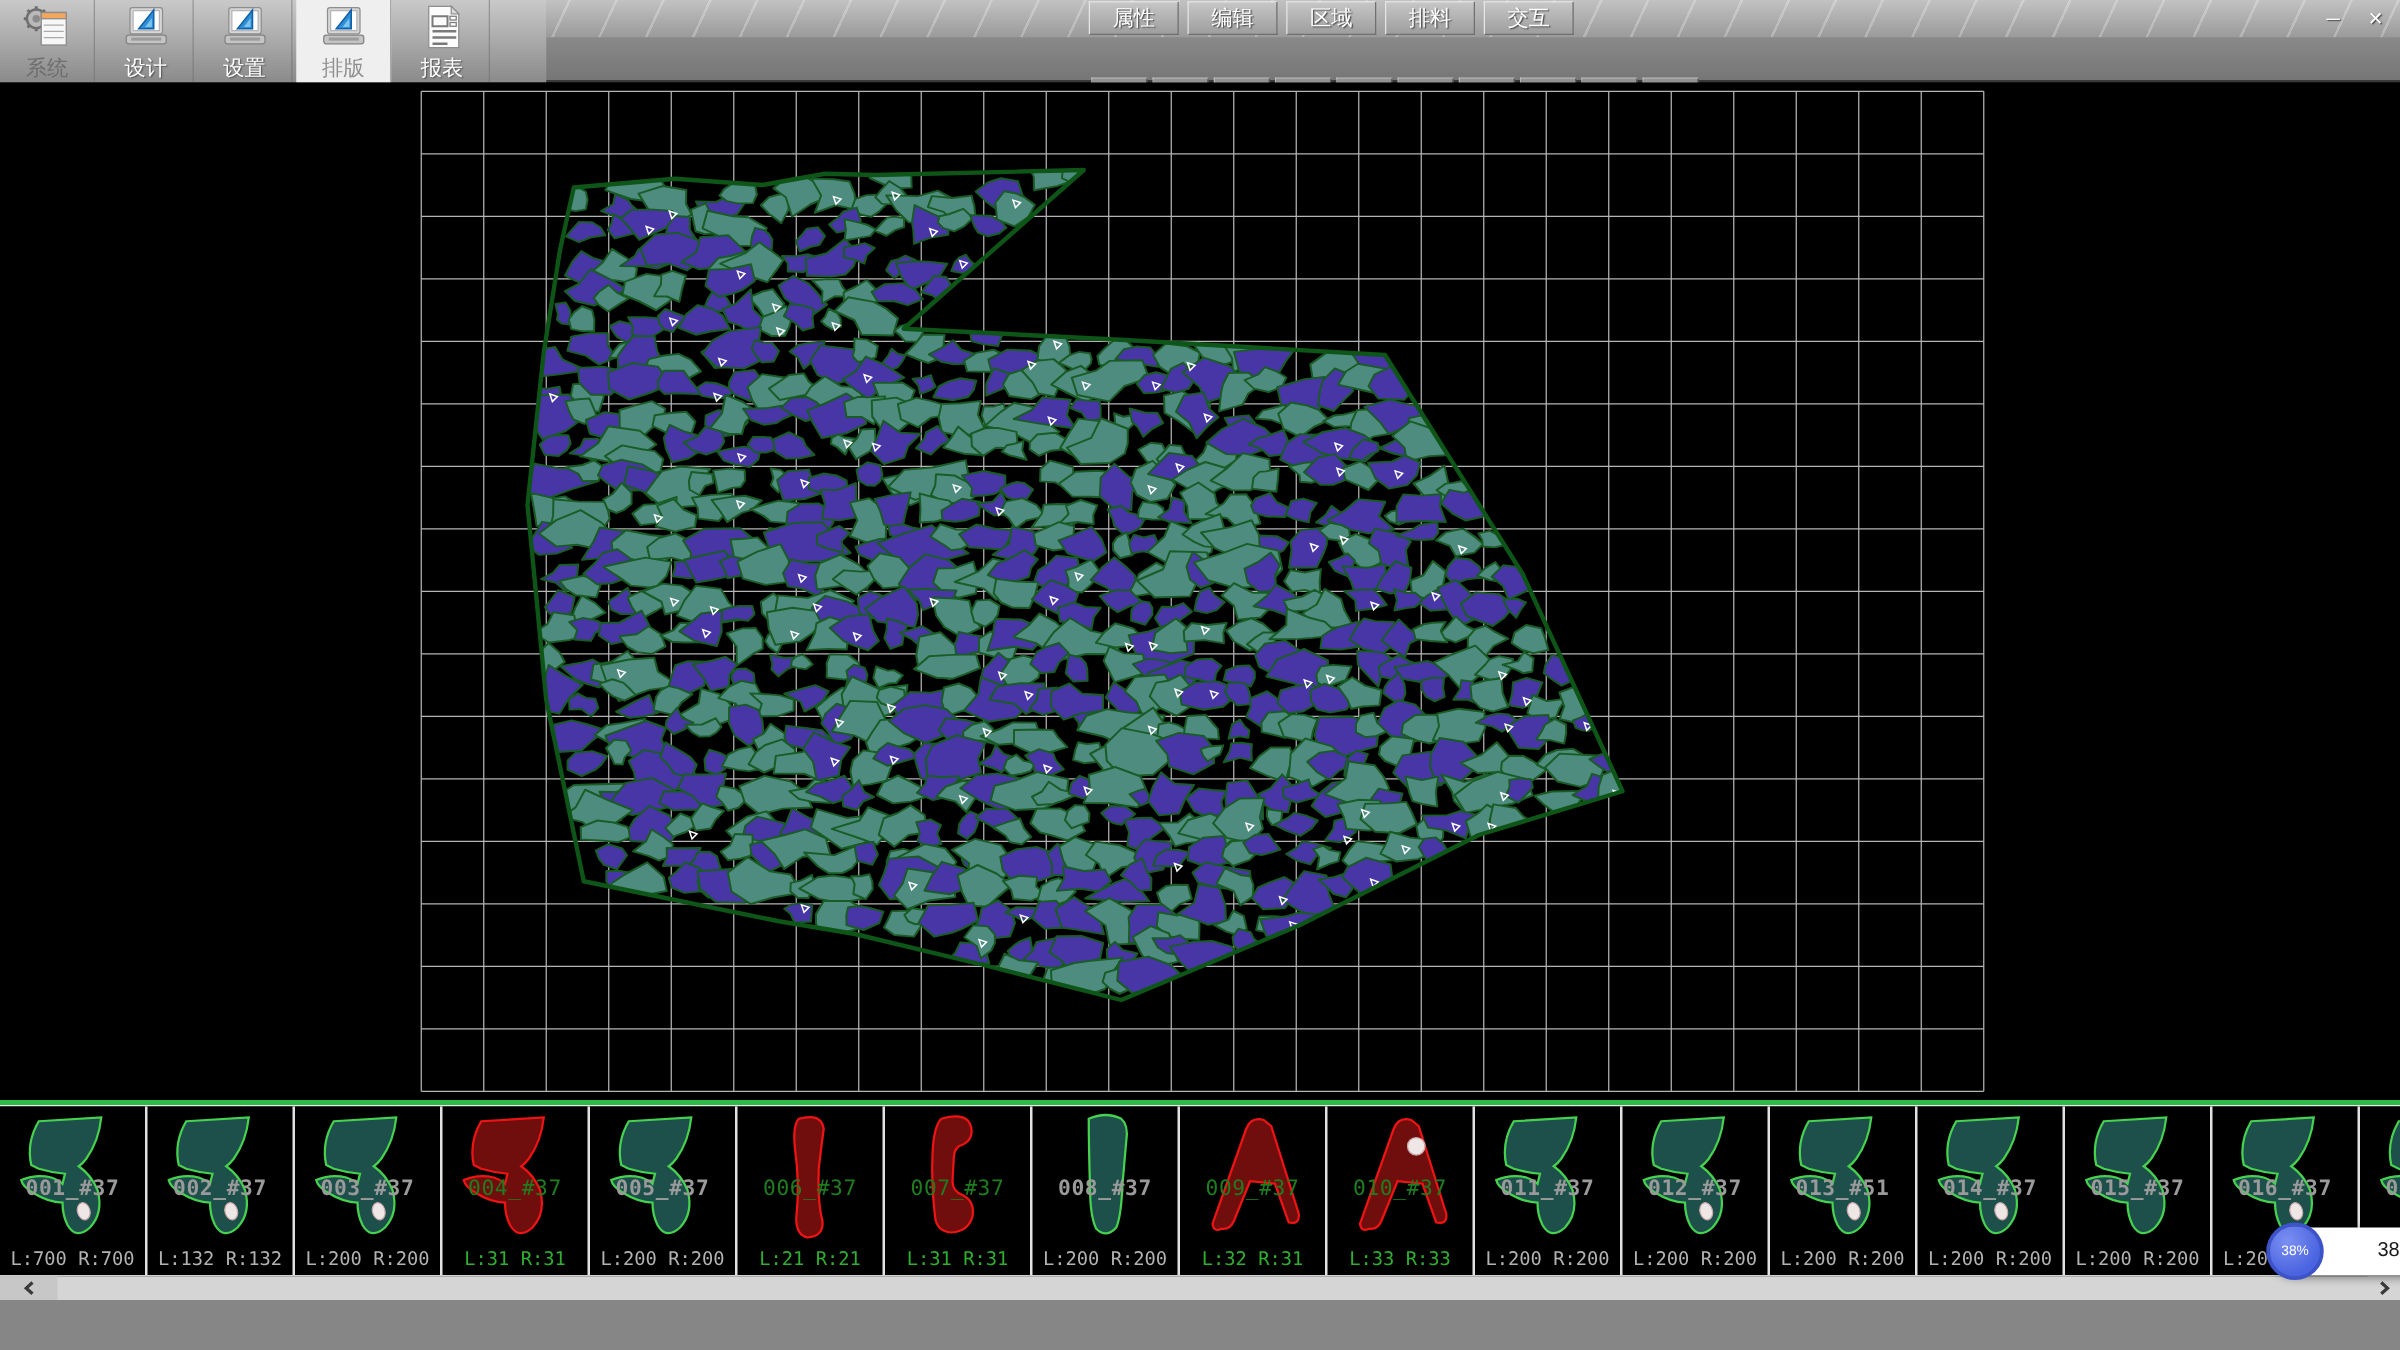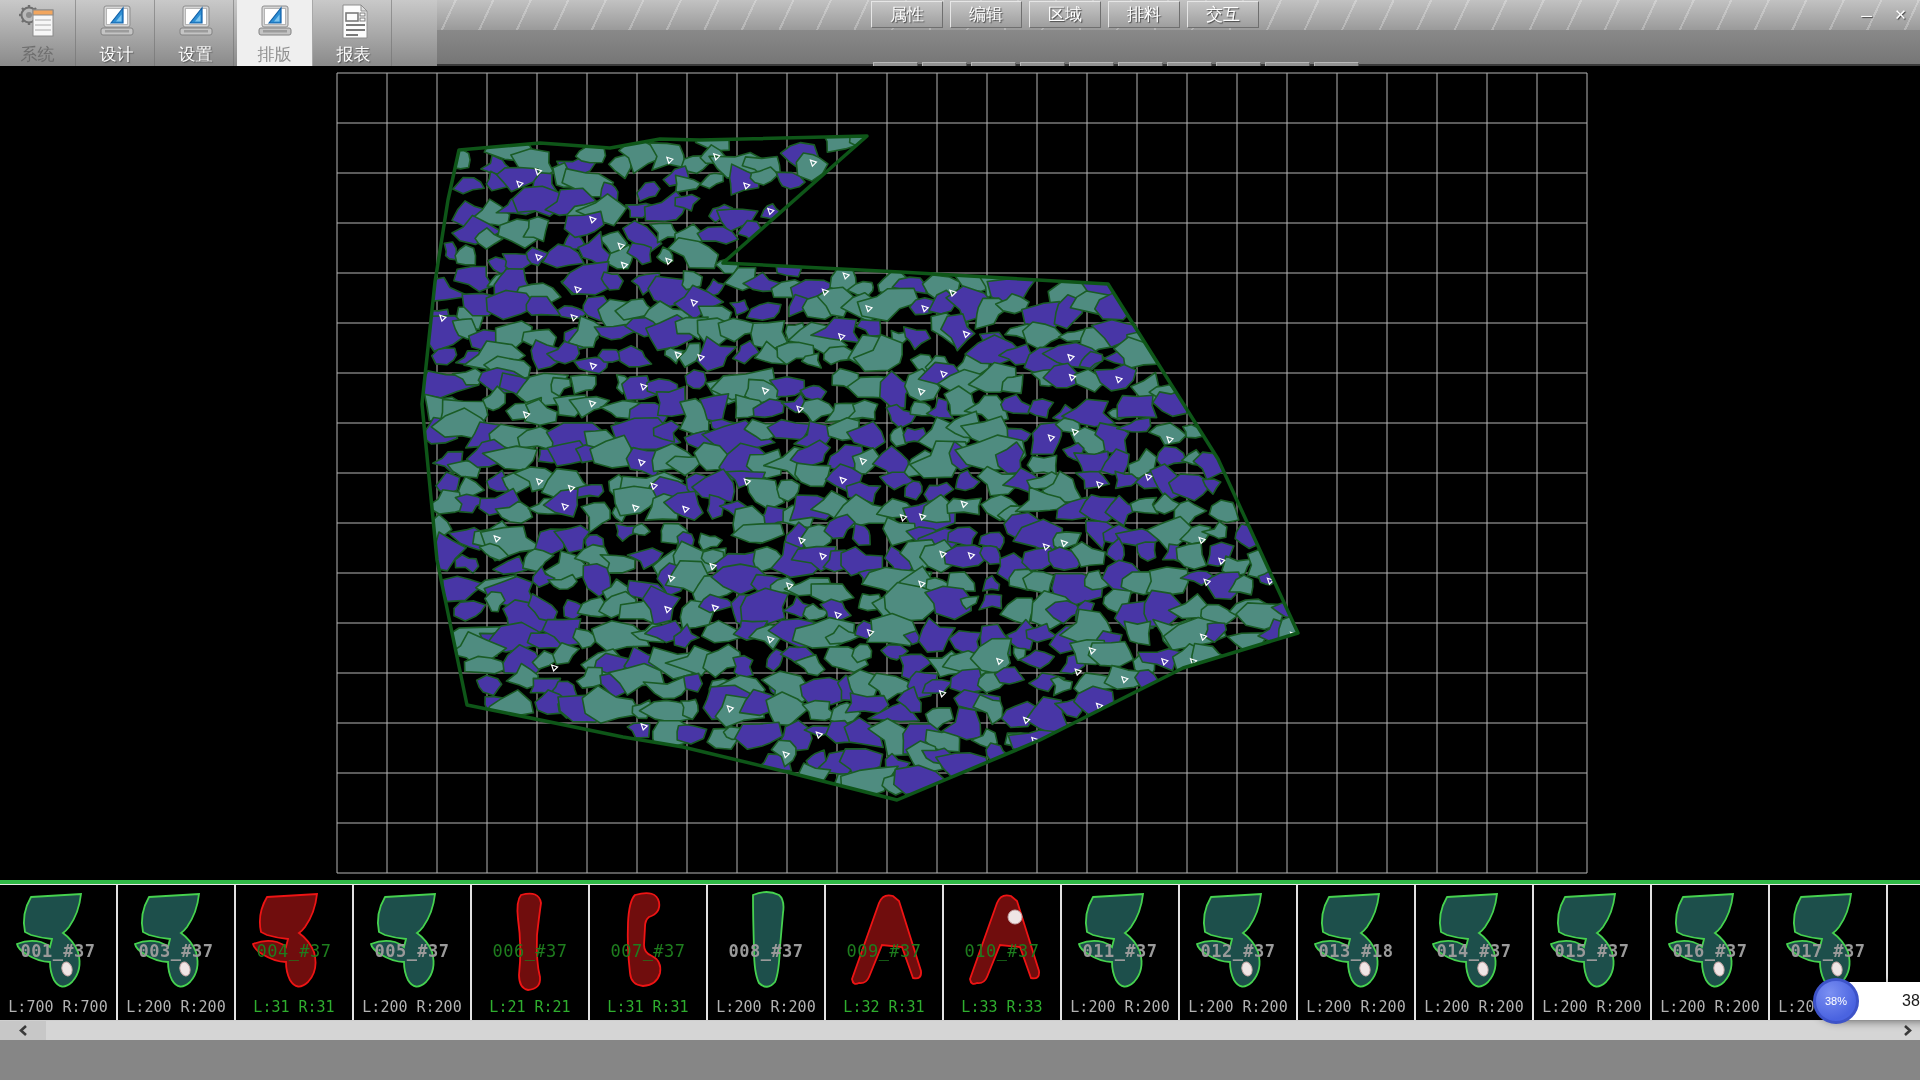--- a/index.html
+++ b/index.html
@@ -999,20 +999,30 @@
         <div class="pid lab-gray">001_#37</div>
         <div class="plr lr-gray">L:700 R:700</div>
       </div>
       <div class="cell">
         <svg class="shape" viewBox="0 0 100 120">
           <path d="M22,10 L72,7 Q70,26 60,40 Q57,44 54,46 Q64,53 69,65 Q74,83 63,95 Q52,105 45,93 Q41,85 41,75 Q30,75 17,67 Q9,62 8,57 Q20,52 32,55 Q38,57 41,60 L43,52 Q32,51 22,48 L16,45 Q12,27 22,10 Z" fill="#1d4f4b" stroke="#46d24f" stroke-width="1.8"></path>
           <g fill="#efe6e6" stroke="#c8a8a8" stroke-width="1">
             <ellipse cx="58" cy="82" rx="5" ry="7" transform="rotate(-15 58 82)"></ellipse>
           </g>
         </svg>
+        <div class="pid lab-gray">002_#37</div>
+        <div class="plr lr-gray">L:132 R:132</div>
+      </div>
+      <div class="cell">
+        <svg class="shape" viewBox="0 0 100 120">
+          <path d="M22,10 L72,7 Q70,26 60,40 Q57,44 54,46 Q64,53 69,65 Q74,83 63,95 Q52,105 45,93 Q41,85 41,75 Q30,75 17,67 Q9,62 8,57 Q20,52 32,55 Q38,57 41,60 L43,52 Q32,51 22,48 L16,45 Q12,27 22,10 Z" fill="#1d4f4b" stroke="#46d24f" stroke-width="1.8"></path>
+          <g fill="#efe6e6" stroke="#c8a8a8" stroke-width="1">
+            <ellipse cx="58" cy="82" rx="5" ry="7" transform="rotate(-15 58 82)"></ellipse>
+          </g>
+        </svg>
         <div class="pid lab-gray">003_#37</div>
         <div class="plr lr-gray">L:200 R:200</div>
       </div>
       <div class="cell">
         <svg class="shape" viewBox="0 0 100 120">
           <path d="M22,10 L72,7 Q70,26 60,40 Q57,44 54,46 Q64,53 69,65 Q74,83 63,95 Q52,105 45,93 Q41,85 41,75 Q30,75 17,67 Q9,62 8,57 Q20,52 32,55 Q38,57 41,60 L43,52 Q32,51 22,48 L16,45 Q12,27 22,10 Z" fill="#700d0d" stroke="#ee1414" stroke-width="1.8"></path>
         </svg>
         <div class="pid lab-green">004_#37</div>
         <div class="plr lr-green">L:31 R:31</div>
       </div>
@@ -1078,21 +1088,21 @@
         <div class="pid lab-gray">012_#37</div>
         <div class="plr lr-gray">L:200 R:200</div>
       </div>
       <div class="cell">
         <svg class="shape" viewBox="0 0 100 120">
           <path d="M22,10 L72,7 Q70,26 60,40 Q57,44 54,46 Q64,53 69,65 Q74,83 63,95 Q52,105 45,93 Q41,85 41,75 Q30,75 17,67 Q9,62 8,57 Q20,52 32,55 Q38,57 41,60 L43,52 Q32,51 22,48 L16,45 Q12,27 22,10 Z" fill="#1d4f4b" stroke="#46d24f" stroke-width="1.8"></path>
           <g fill="#efe6e6" stroke="#c8a8a8" stroke-width="1">
             <ellipse cx="58" cy="82" rx="5" ry="7" transform="rotate(-15 58 82)"></ellipse>
           </g>
         </svg>
-        <div class="pid lab-gray">013_#18</div>
+        <div class="pid lab-gray">013_#51</div>
         <div class="plr lr-gray">L:200 R:200</div>
       </div>
       <div class="cell">
         <svg class="shape" viewBox="0 0 100 120">
           <path d="M22,10 L72,7 Q70,26 60,40 Q57,44 54,46 Q64,53 69,65 Q74,83 63,95 Q52,105 45,93 Q41,85 41,75 Q30,75 17,67 Q9,62 8,57 Q20,52 32,55 Q38,57 41,60 L43,52 Q32,51 22,48 L16,45 Q12,27 22,10 Z" fill="#1d4f4b" stroke="#46d24f" stroke-width="1.8"></path>
           <g fill="#efe6e6" stroke="#c8a8a8" stroke-width="1">
             <ellipse cx="58" cy="82" rx="5" ry="7" transform="rotate(-15 58 82)"></ellipse>
           </g>
         </svg>
         <div class="pid lab-gray">014_#37</div>

